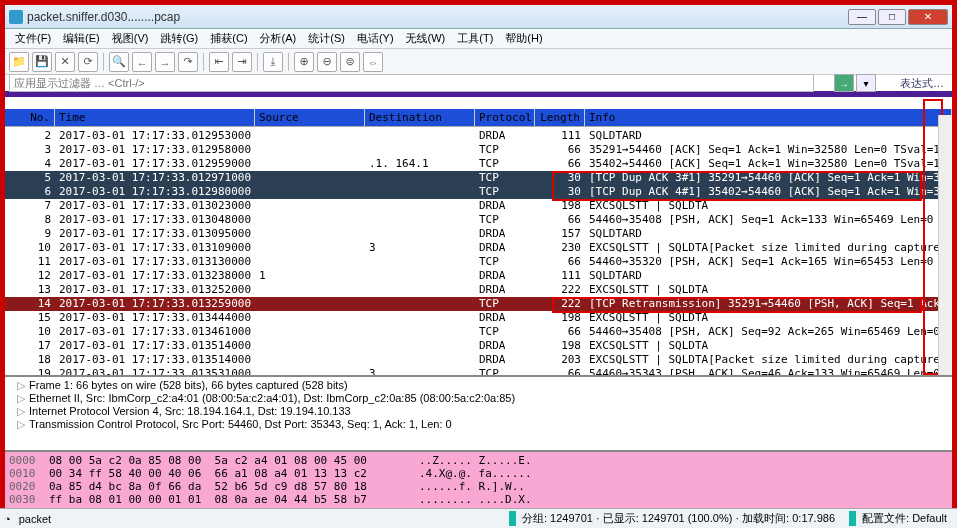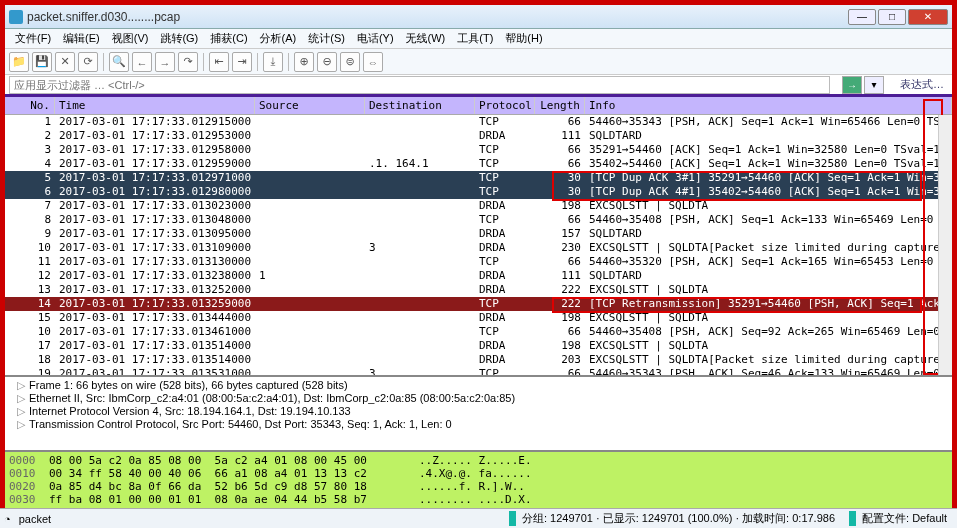--- a/index.html
+++ b/index.html
@@ -8,44 +8,44 @@
 .titlebar .icon{width:14px;height:14px;background:#39c;border-radius:2px;margin-right:4px}
 .titlebar .title{flex:1;color:#333;font-size:12px}
 .winbtns{display:flex;gap:2px}
 .winbtns div{width:28px;height:16px;border:1px solid #888;background:#eef;border-radius:2px;display:flex;align-items:center;justify-content:center;font-size:10px;cursor:pointer}
 .winbtns .close{background:#d04030;color:#fff;width:40px}
 .menubar{height:20px;background:#f4f8fc;display:flex;align-items:flex-start;padding:0 4px;gap:0;font-size:11px;border-bottom:1px solid #ccc}
 .menubar span{padding:2px 6px;cursor:pointer}
 .toolbar{height:26px;background:#f4f8fc;display:flex;align-items:center;padding:0 4px;gap:3px;border-bottom:1px solid #ccc}
 .tbtn{width:20px;height:20px;border:1px solid #aaa;background:#fdfdfd;border-radius:2px;cursor:pointer;display:flex;align-items:center;justify-content:center;font-size:11px;color:#555}
 .tsep{width:1px;height:18px;background:#bbb;margin:0 2px}
-.filterbar{height:22px;background:#fff;display:flex;align-items:center;padding:0 4px;gap:12px;border-bottom:3px solid #4c1d95}
+.filterbar{height:22px;background:#fff;display:flex;align-items:center;padding:0 4px;gap:20px;border-bottom:6px solid #4c1d95}
 .filterinput{flex:1;height:18px;border:1px solid #bbb;padding:0 4px;font-size:11px;color:#888}
 .fbtns{display:flex;gap:2px}
 .fbtn{width:20px;height:18px;border:1px solid #aaa;background:#eef;cursor:pointer;font-size:10px;display:flex;align-items:center;justify-content:center}
 .expr{color:#336;font-size:11px;padding:0 4px}
 .packetlist{height:280px;background:#fff;overflow:auto;position:relative;font-family:Consolas,monospace;font-size:11px;border-bottom:2px solid #888}
-.pl-header{display:flex;background:#c4b5fd;border-bottom:1px solid #aaa;font-weight:normal;position:sticky;top:0}
+.pl-header{display:flex;background:#1d4ed8;border-bottom:1px solid #aaa;font-weight:normal;position:sticky;top:12px}
 .pl-header div{padding:2px 4px;border-right:1px solid #ccc}
 .col-no{width:50px;text-align:right}
 .col-time{width:200px}
 .col-src{width:110px}
 .col-dst{width:110px}
 .col-proto{width:60px}
 .col-len{width:50px;text-align:right}
 .col-info{flex:1;white-space:nowrap;overflow:hidden}
 .pl-row{display:flex;height:14px;line-height:14px}
 .pl-row div{padding:0 4px;overflow:hidden;white-space:nowrap}
 .pl-row.sel{background:#2a3f54;color:#fff}
 .pl-row.retx{background:#8b1a1a;color:#fff}
 .redbox1{position:absolute;border:2px solid #d00;pointer-events:none}
 .details{height:75px;background:#fff;overflow:auto;font-family:Liberation Sans, sans-serif;font-size:11px;padding:2px 12px;border-bottom:2px solid #888}
 .details .line{white-space:nowrap}
 .details .tri{color:#888;display:inline-block;width:12px}
-.hexpane{height:66px;background:#bef264;overflow:auto;font-family:Consolas,monospace;font-size:11px;padding:2px 4px}
+.hexpane{height:66px;background:#f9a8d4;overflow:auto;font-family:Consolas,monospace;font-size:11px;padding:2px 4px}
 .hexrow{display:flex;white-space:pre}
 .hexoff{width:40px;color:#666}
 .hexbytes{width:370px}
 .hexascii{flex:1}
 .statusbar{position:absolute;bottom:0;left:0;right:0;height:20px;background:#eef3f8;display:flex;align-items:center;padding:0 4px;font-size:11px;border-top:1px solid #aaa;gap:8px}
 .statusbar .pane{border-left:7px solid #14b8a6;padding:0 6px}
 .scrollthumb{position:absolute;right:0;top:18px;width:14px;bottom:0;background:#eee;border-left:1px solid #ccc}
 </style>
 </head>
 <body>

